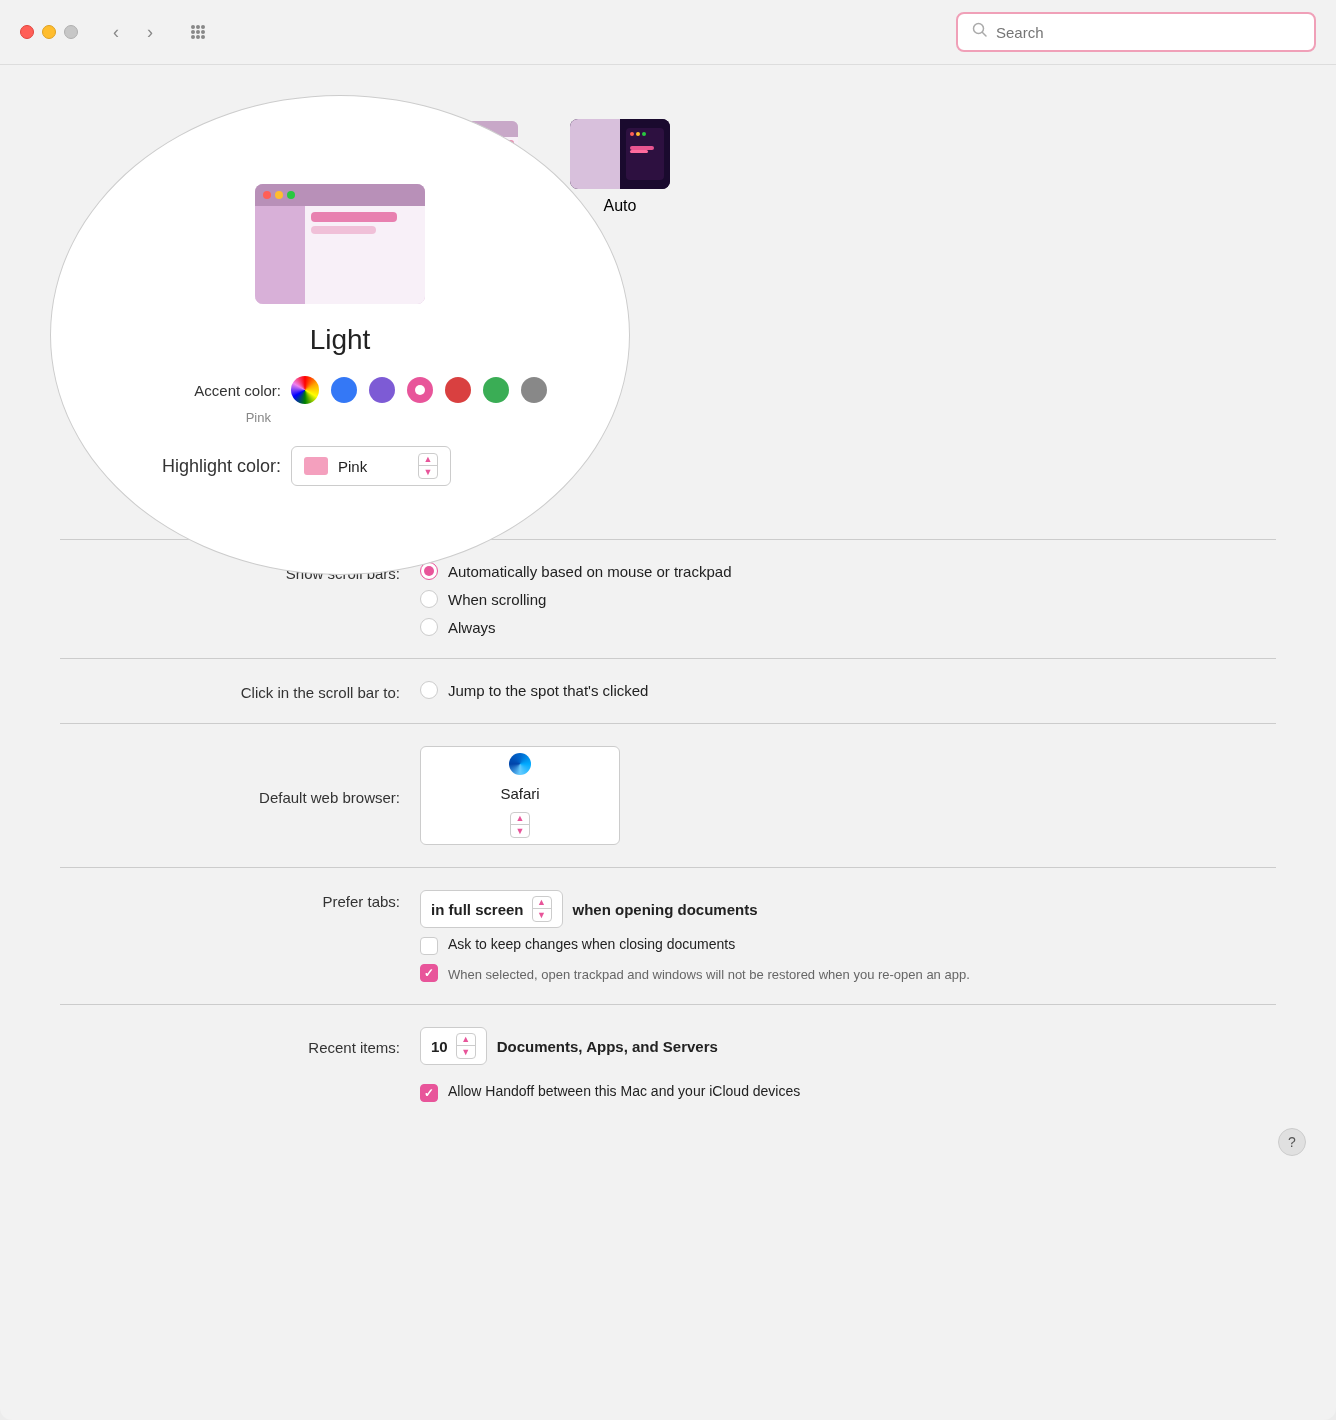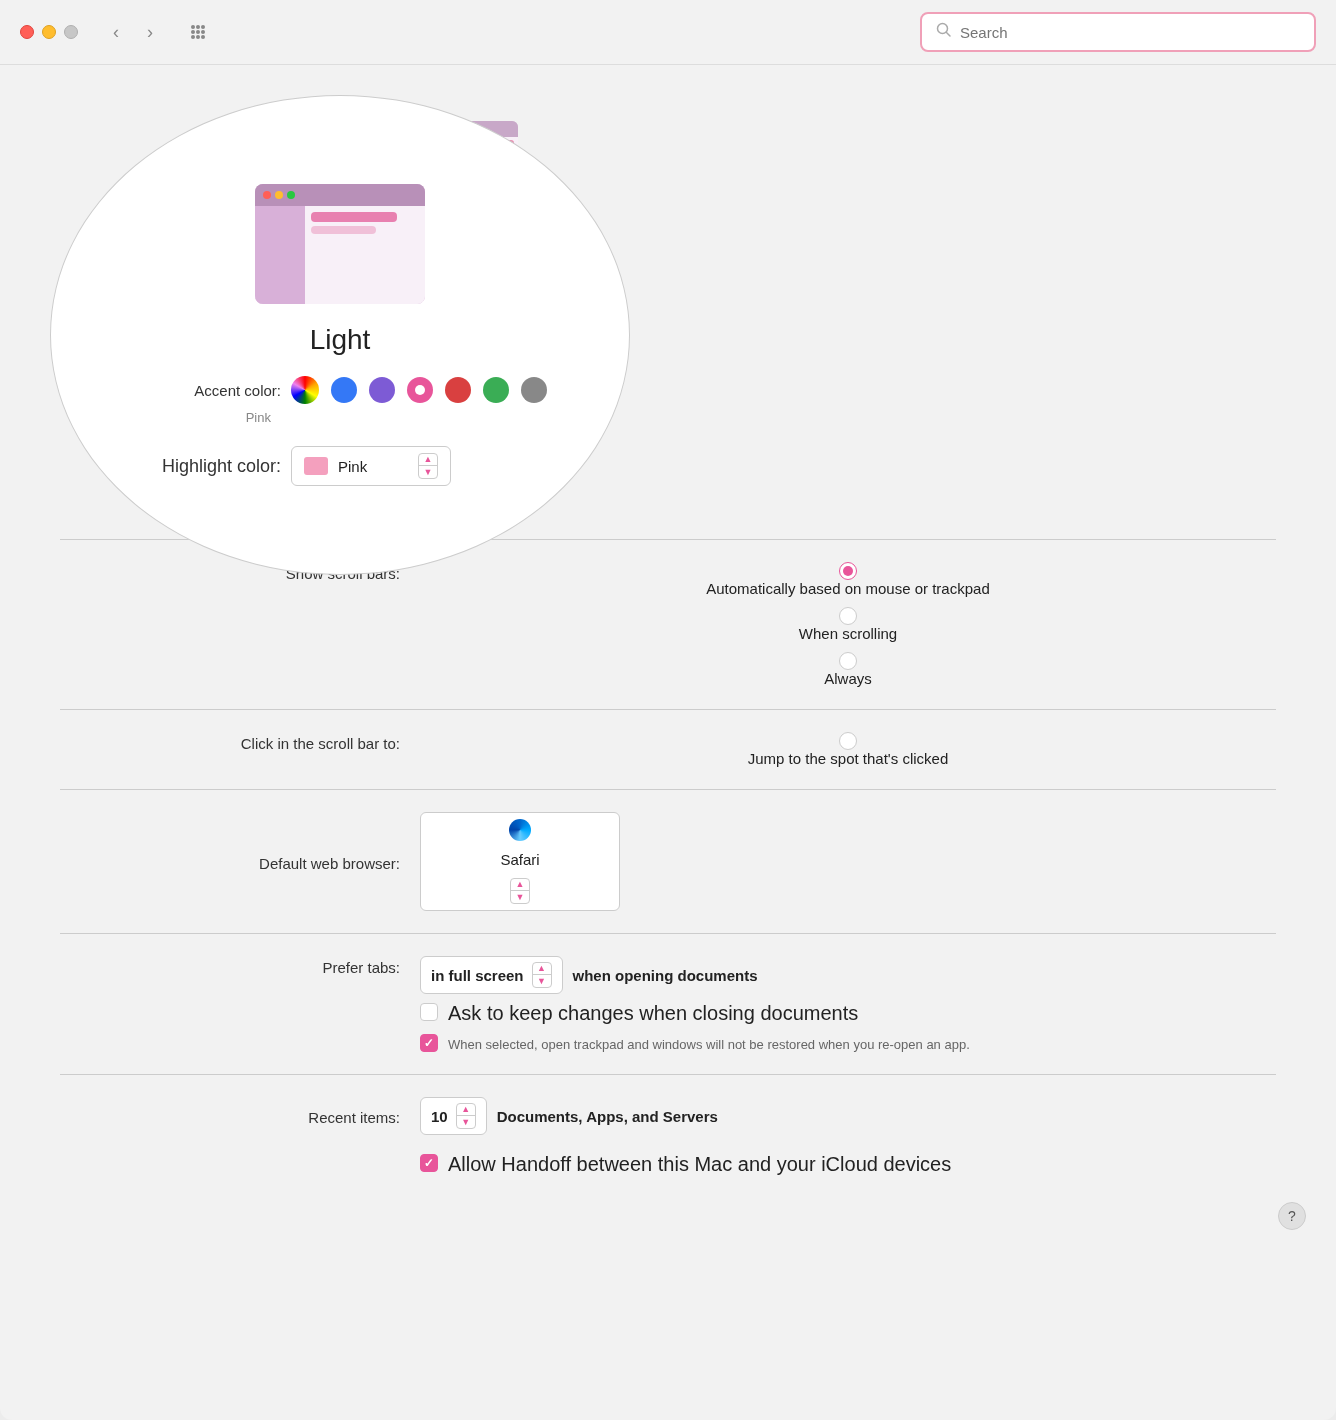--- a/index.html
+++ b/index.html
@@ -75,21 +75,21 @@
       font-size: 16px;
       cursor: pointer;
       margin-left: 4px;
     }
 
     .search-box {
       position: absolute;
       right: 20px;
       top: 50%;
       transform: translateY(-50%);
-      width: 396px;
+      width: 360px;
       display: flex;
       align-items: center;
       background: white;
       border-radius: 8px;
       border: 2px solid #f0a0b8;
       padding: 8px 14px;
       gap: 8px;
     }
 
     .search-input {
@@ -296,22 +296,22 @@
     
     .radio-group {
       display: flex;
       flex-direction: column;
       gap: 10px;
     }
 
     .radio-item {
       display: flex;
       align-items: center;
-      cursor: pointer;
-      flex-direction: column;
+      gap: 10px;
+      cursor: pointer;
     }
 
     .radio-circle {
       width: 18px;
       height: 18px;
       border-radius: 50%;
       border: 1.5px solid #ccc;
       background: white;
       flex-shrink: 0;
       position: relative;
@@ -366,21 +366,21 @@
     }
 
     .checkbox-box.checked::after {
       content: '✓';
       color: white;
       font-size: 12px;
       font-weight: bold;
     }
 
     .checkbox-label {
-      font-size: 20px;
+      font-size: 14px;
       color: #222;
     }
 
     .checkbox-sublabel {
       font-size: 13px;
       color: #666;
       margin-top: 4px;
     }
 
     
@@ -607,20 +607,39 @@
                   <div class="lp-main">
                     <div class="lp-bar"></div>
                     <div class="lp-bar" style="width:60%;"></div>
                   </div>
                 </div>
               </div>
             </div>
             <span>Light</span>
           </div>
 
+          <div class="theme-option" style="margin-left: 20px;">
+            <div class="auto-preview-box">
+              <div class="auto-left"></div>
+              <div class="auto-right">
+                <div class="auto-inner-card">
+                  <div class="auto-dots">
+                    <div class="auto-dot" style="background:#ff5f57;"></div>
+                    <div class="auto-dot" style="background:#ffbd2e;"></div>
+                    <div class="auto-dot" style="background:#28c840;"></div>
+                  </div>
+                  <div style="margin-top:14px;">
+                    <div class="auto-mini-bar"></div>
+                    <div class="auto-mini-bar2"></div>
+                  </div>
+                </div>
+              </div>
+            </div>
+            <span>Auto</span>
+          </div>
         </div>
       </div>
 
       <div class="circle-container">
         <div class="circle-content">
 
           <div class="big-light-preview">
             <div class="blp-titlebar">
               <div class="blp-dot blp-dot-r"></div>
               <div class="blp-dot blp-dot-y"></div>

